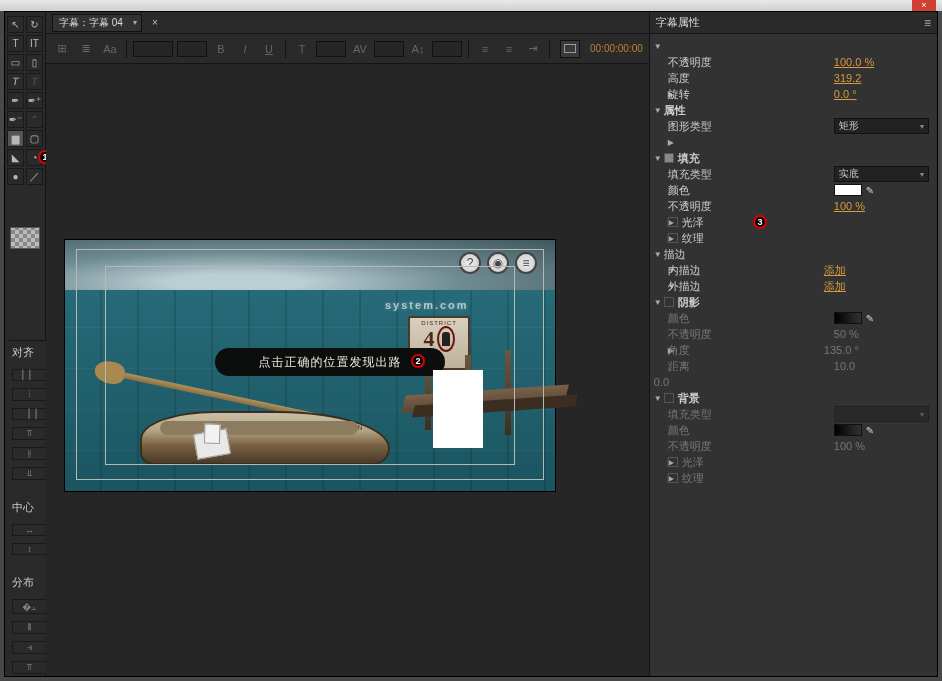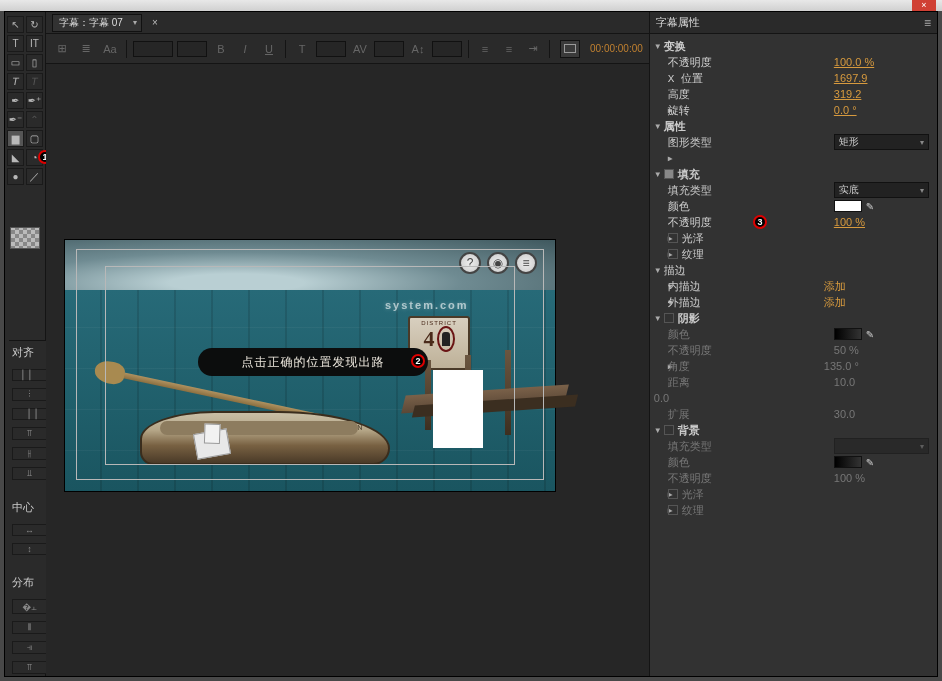--- a/index.html
+++ b/index.html
@@ -46,21 +46,21 @@
   .post.p2{left:110px;top:55px;height:78px;}
   .post.p3{left:150px;top:50px;height:85px;}
   .sign{position:absolute;right:85px;top:16px;width:62px;height:54px;background:linear-gradient(#d8cfbf,#beb198);border:2px solid #4a3a28;border-radius:3px;display:flex;flex-direction:column;align-items:center;}
   .sign-top{font-size:6px;letter-spacing:1px;color:#4a2a1a;margin-top:2px;}
   .sign-body{display:flex;gap:2px;align-items:center;}
   .sign-num{font-size:22px;color:#4a2a1a;font-weight:bold;font-family:serif;}
   .sign-oval{width:18px;height:26px;border:2px solid #6a1414;border-radius:50%;display:flex;align-items:center;justify-content:center;}
   .sign-figure{width:8px;height:14px;background:#222;border-radius:3px 3px 0 0;}
   .hud{position:absolute;right:18px;top:12px;display:flex;gap:6px;}
   .hud-btn{width:22px;height:22px;border-radius:50%;background:radial-gradient(#eee,#c9c9c9);border:2px solid #444;color:#444;font-size:12px;display:flex;align-items:center;justify-content:center;}
-  .caption-bubble{position:absolute;left:133px;top:108px;width:230px;height:28px;background:#0c0d0d;border-radius:14px;color:#ece7dd;font-size:12px;display:flex;align-items:center;justify-content:center;letter-spacing:1px;}
+  .caption-bubble{position:absolute;left:150px;top:108px;width:230px;height:28px;background:#0c0d0d;border-radius:14px;color:#ece7dd;font-size:12px;display:flex;align-items:center;justify-content:center;letter-spacing:1px;}
   .callout2{position:absolute;left:346px;top:114px;width:14px;height:14px;border:2px solid #d00;border-radius:50%;background:#000;color:#fff;font-size:9px;display:flex;align-items:center;justify-content:center;font-weight:bold;}
   
   .boat{position:absolute;left:45px;top:145px;width:290px;height:90px;}
   .oar{position:absolute;left:0;top:10px;width:240px;height:6px;background:linear-gradient(#b09260,#8a6e3f);transform:rotate(12deg);border-radius:3px;}
   .oar::before{content:"";position:absolute;left:-18px;top:-8px;width:30px;height:22px;background:#a88a50;border-radius:50% 40% 40% 50%;}
   .hull{position:absolute;left:30px;top:26px;width:250px;height:54px;background:linear-gradient(#c9bfa6 0%,#b4a586 35%,#786142 65%,#4a3a28 100%);border-radius:80px 120px 18px 14px / 30px 40px 18px 14px;border:2px solid #3a2d1d;}
   .hull::after{content:"";position:absolute;left:18px;right:30px;top:8px;height:14px;background:#8d7c5f;border-radius:100px;}
   .hull-label{position:absolute;right:25px;top:12px;font-size:7px;color:#3a2d1d;letter-spacing:1px;transform:rotate(-5deg);}
   .papers{position:absolute;left:85px;top:46px;width:34px;height:26px;background:#e8e8e8;border:1px solid #999;transform:rotate(-10deg);}
   .papers::after{content:"";position:absolute;left:10px;top:-8px;width:14px;height:18px;background:#f2f2f2;border:1px solid #999;transform:rotate(12deg);}
@@ -72,29 +72,29 @@
   .props-header{height:22px;background:#2a2a2a;border-bottom:1px solid #141414;display:flex;align-items:center;justify-content:space-between;padding:0 6px;}
   .props-title{color:#ddd;font-size:11px;}
   .menu-icon{color:#aaa;font-size:12px;}
   .props-body{flex:1;overflow:auto;padding:4px 8px 4px 4px;}
   .prow{display:flex;align-items:center;min-height:16px;font-size:11px;}
   .plabel{color:#ccc;flex:0 0 180px;padding-left:0;}
   .plabel.dim{color:#777;}
   .pval{color:#d79a3e;text-decoration:underline;cursor:pointer;}
   .pval.dim{color:#777;text-decoration:none;}
   .twisty{display:inline-block;width:10px;color:#aaa;font-size:8px;}
-  .ind1{padding-left:14px;font-family:Liberation Mono, monospace;}
+  .ind1{padding-left:14px;}
   .check{width:10px;height:10px;border:1px solid #555;margin-right:4px;display:inline-block;}
   .check.on{background:#888;}
   .pselect{flex:1;height:16px;background:#222;border:1px solid #111;color:#ccc;font-size:10px;padding:0 4px;display:flex;align-items:center;justify-content:space-between;}
   .pselect::after{content:"▾";font-size:8px;color:#888;}
   .color-chip{width:28px;height:12px;background:#fff;border:1px solid #111;display:inline-block;}
   .color-chip.black{background:linear-gradient(90deg,#000,#333);}
   .eyedrop{color:#ccc;font-size:10px;margin-left:4px;}
-  .link-add{color:#d79a3e;font-size:11px;cursor:pointer;}
+  .link-add{color:#d79a3e;text-decoration:underline;font-size:11px;cursor:pointer;}
   .callout3{position:absolute;right:170px;top:203px;width:14px;height:14px;border:2px solid #d00;border-radius:50%;background:#000;color:#fff;font-size:9px;display:flex;align-items:center;justify-content:center;font-weight:bold;z-index:5;}
   
   .left-extra{position:absolute;left:4px;top:328px;width:42px;bottom:4px;background:#2a2a2a;border-right:1px solid #141414;border-top:1px solid #141414;display:flex;flex-direction:column;gap:7px;padding:4px 3px;}
   .panel-title{color:#ccc;font-size:11px;margin-bottom:2px;}
   .smallbtn{height:15px;border:1px solid #1a1a1a;background:#2a2a2a;color:#888;font-size:9px;display:flex;align-items:center;justify-content:center;}
   .sep{height:1px;background:#141414;margin:3px 0;}
 </style>
 </head>
 <body>
 
@@ -167,21 +167,21 @@
       <div class="smallbtn">⫣</div>
       <div class="smallbtn">⫪</div>
       <div class="smallbtn">⫲</div>
       <div class="smallbtn">⫫</div>
       <div class="smallbtn">⇔</div>
       <div class="smallbtn">⇕</div>
     </div>
 
     <div class="center">
       <div class="center-top">
-        <div class="dropdown">字幕：字幕 07</div>
+        <div class="dropdown">字幕：字幕 04</div>
         <div class="close-tab">×</div>
       </div>
       <div class="toolbar2">
         <div class="tbicon">⊞</div>
         <div class="tbicon">≣</div>
         <div class="tbicon">Aa</div>
         <div class="divider"></div>
         <div class="num-field"></div>
         <div class="num-field" style="min-width:30px"></div>
         <div class="tbicon">B</div>
@@ -257,29 +257,24 @@
     <div class="props">
       <div class="props-header">
         <span class="props-title">字幕属性</span>
         <span class="menu-icon">≡</span>
       </div>
       <div class="callout3">3</div>
       <div class="props-body">
 
         <div class="prow">
             <span class="twisty">▼</span>
-            <span class="plabel" style="font-weight:bold">变换</span>
           </div>
         <div class="prow">
             <span class="plabel ind1">不透明度</span>
             <span class="pval">100.0 %</span>
-          </div>
-        <div class="prow">
-            <span class="plabel ind1">X 位置</span>
-            <span class="pval">1697.9</span>
           </div>
         <div class="prow">
             <span class="plabel ind1">高度</span>
             <span class="pval">319.2</span>
           </div>
         <div class="prow">
             <span class="twisty ind1">▶</span>
             <span class="plabel" style="flex:0 0 166px">旋转</span>
             <span class="pval">0.0 °</span>
           </div>
@@ -363,24 +358,20 @@
             <span class="plabel dim" style="flex:0 0 156px">角度</span>
             <span class="pval dim">135.0 °</span>
           </div>
         <div class="prow">
             <span class="plabel ind1 dim">距离</span>
             <span class="pval dim">10.0</span>
           </div>
         <div class="prow">
             <span class="pval dim">0.0</span>
           </div>
-        <div class="prow">
-            <span class="plabel ind1 dim">扩展</span>
-            <span class="pval dim">30.0</span>
-          </div>
 
         <div class="prow">
             <span class="twisty">▼</span>
             <span class="check"></span>
             <span class="plabel" style="font-weight:bold;flex:0 0 156px">背景</span>
           </div>
         <div class="prow">
             <span class="plabel ind1 dim">填充类型</span>
             <div class="pselect" style="opacity:.5">
               <span></span>

